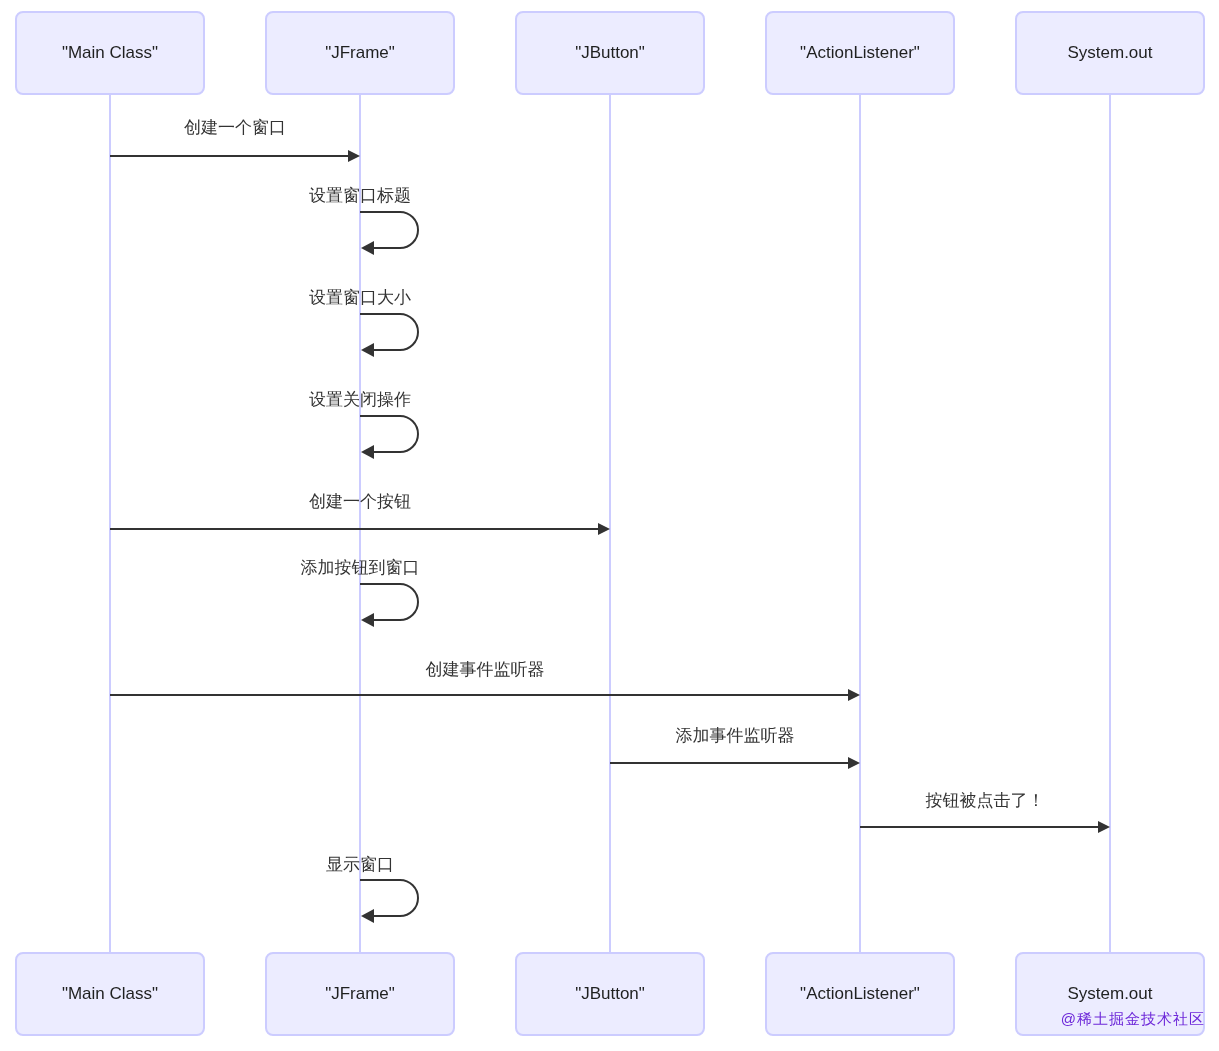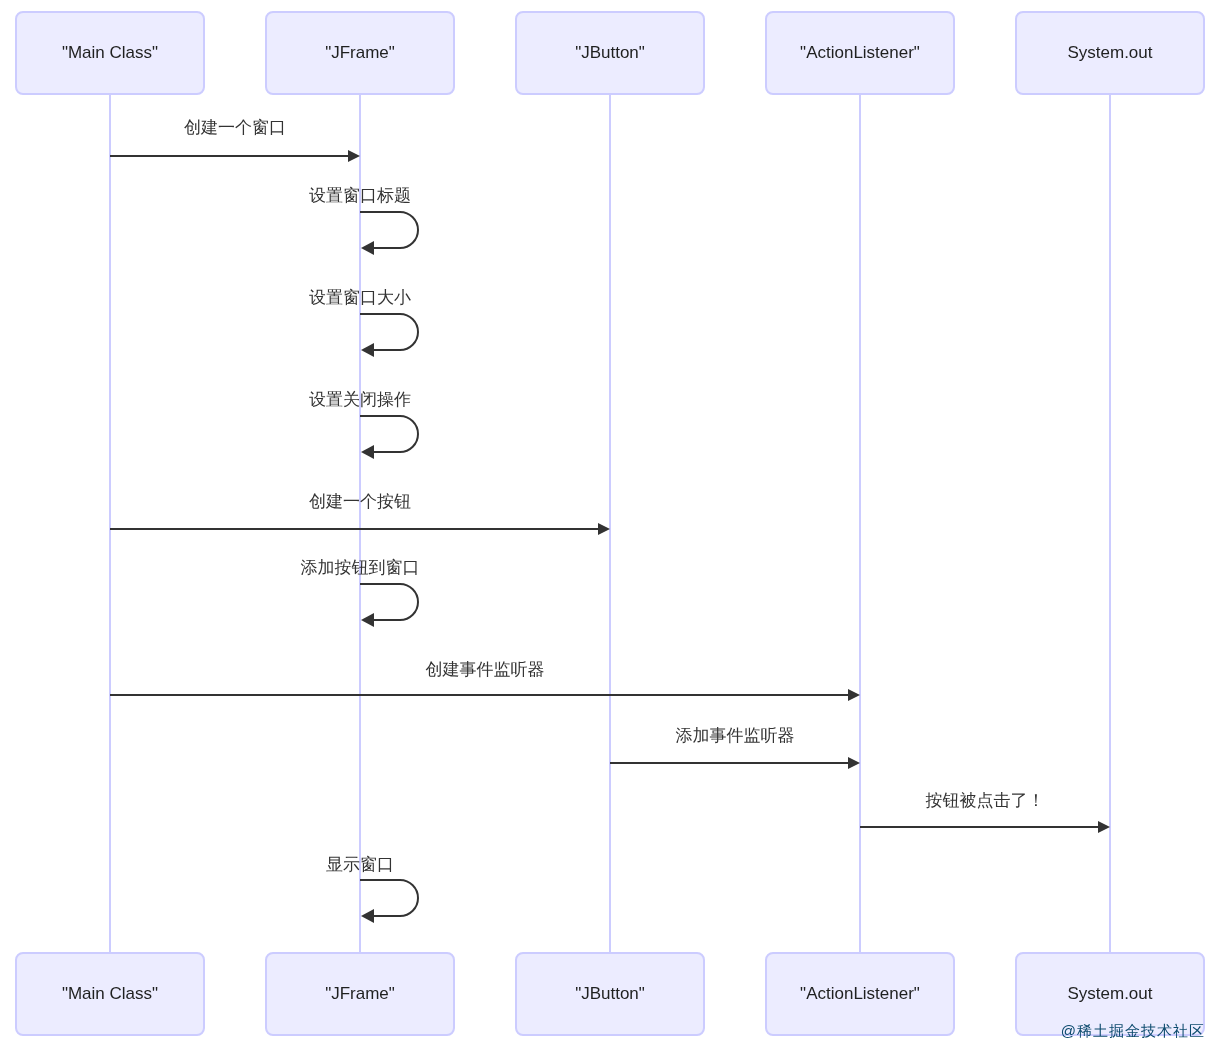--- a/index.html
+++ b/index.html
@@ -57,24 +57,24 @@
     fill: #333333;
     text-anchor: middle;
   }
   .arrow-head {
     fill: #333333;
     stroke: none;
   }
   .watermark {
     position: absolute;
     right: 14px;
-    bottom: 10px;
+    bottom: 22px;
     font-family: "Liberation Sans", "DejaVu Sans", sans-serif;
     font-size: 15px;
-    color: #0c4a6e;
+    color: #6d28d9;
     letter-spacing: 1px;
     user-select: none;
   }
 </style>
 </head>
 <body>
 
 <div id="canvas">
   <svg id="diagram-svg" viewBox="0 0 1219 1051">
       <line x1="110" y1="94" x2="110" y2="953" class="lifeline"></line>

